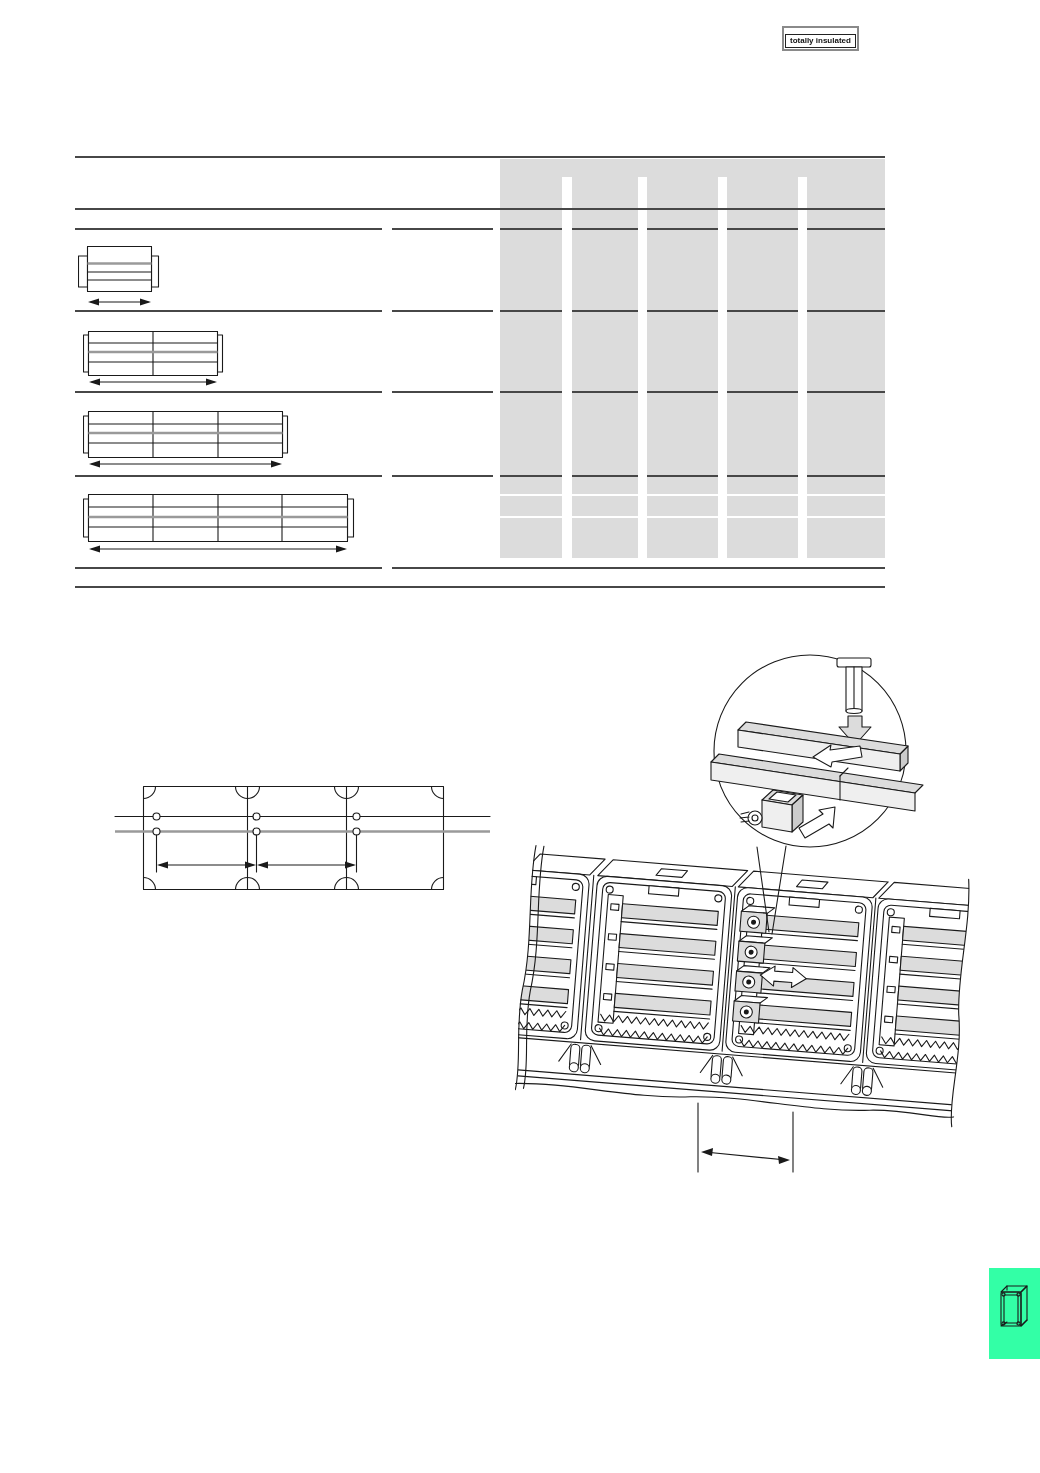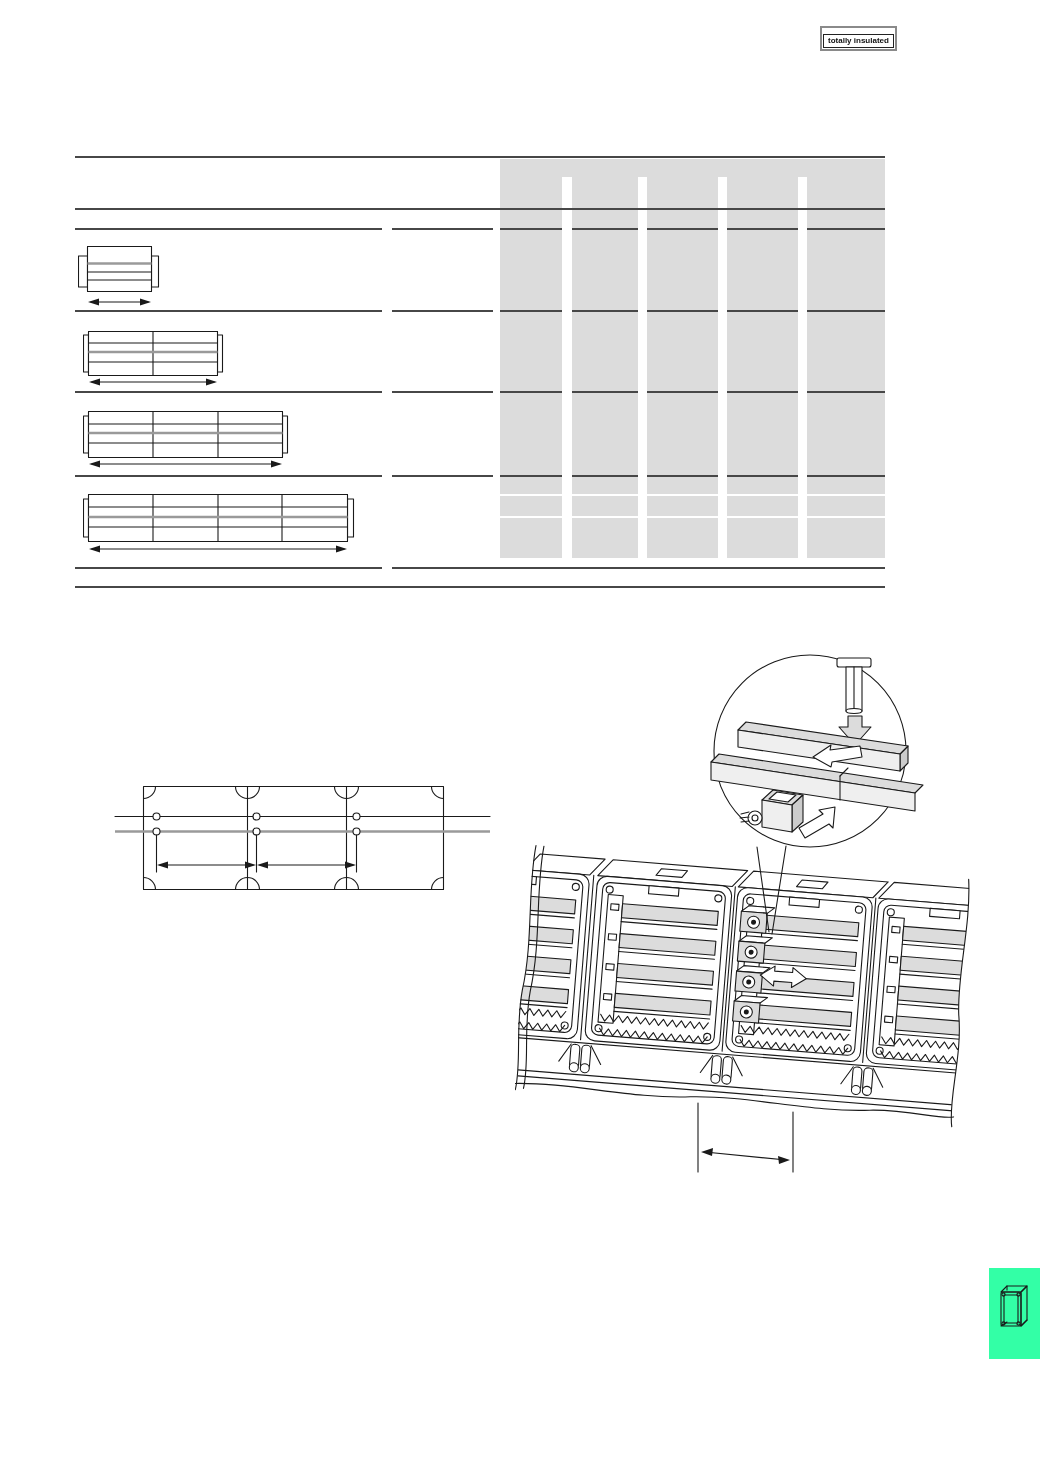--- a/index.html
+++ b/index.html
@@ -1,19 +1,19 @@
 <!DOCTYPE html>
 <html style="--page-bg: #ffffff; --table-gray: #dcdcdc; --rule-dark: #474747; --rule-gray: #9a9a9a; --line-black: #1a1a1a; --art-gray: #dcdcdc; --art-gray-light: #efefef; --art-gray-dark: #cccccc; --green-tab: #33ffa6; --badge-border-outer: #8a8a8a; --badge-border-inner: #222222;"><head>
 <meta charset="utf-8">
 <style>
   html,body{margin:0;padding:0;background:#fff;}
   .page{position:relative;width:1040px;height:1473px;background:var(--page-bg,#fff);overflow:hidden;
         font-family:"Liberation Sans",sans-serif;}
   
-  .badge{position:absolute;left:820px;top:26px;border:2px solid var(--badge-border-outer,#8a8a8a);
+  .badge{position:absolute;left:782px;top:26px;border:2px solid var(--badge-border-outer,#8a8a8a);
          background:#fff;padding:1px;}
   .badge-inner{display:inline-block;border:1px solid var(--badge-border-inner,#222);
          font-size:8px;font-weight:bold;line-height:1.3;padding:1px 4px;color:#111;white-space:nowrap;}
   
   .spec-table{position:absolute;left:75px;top:156px;width:810px;height:431px;}
   .band{position:absolute;background:var(--table-gray,#dcdcdc);}
   .hline{position:absolute;height:1.6px;background:var(--rule-dark,#474747);}
   .sep{position:absolute;left:0;width:810px;height:1.6px;background:
     linear-gradient(90deg,
       var(--rule-dark,#474747) 0 307px, transparent 307px 317px,

